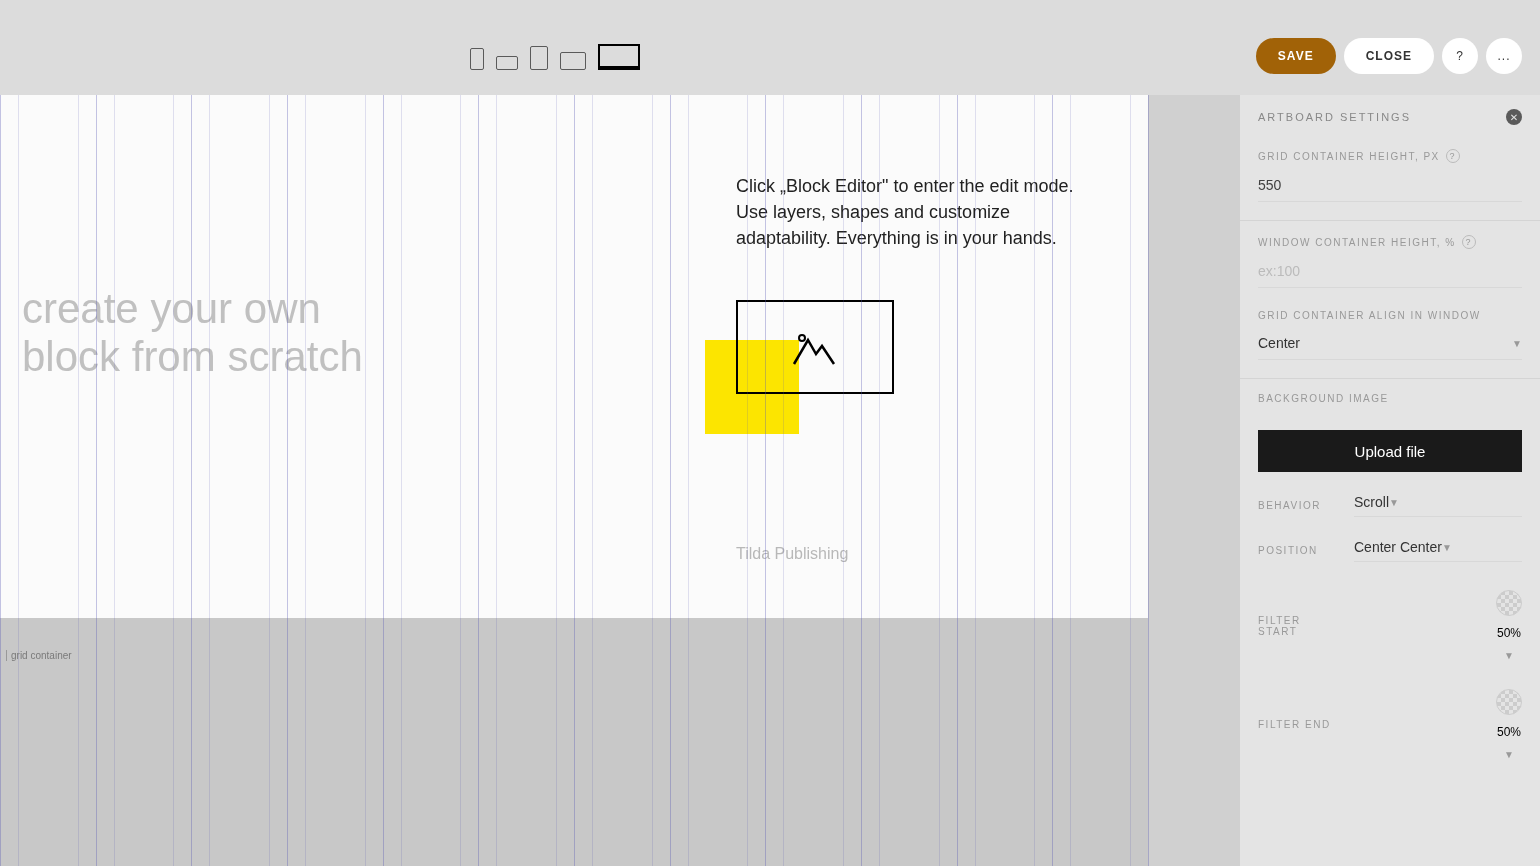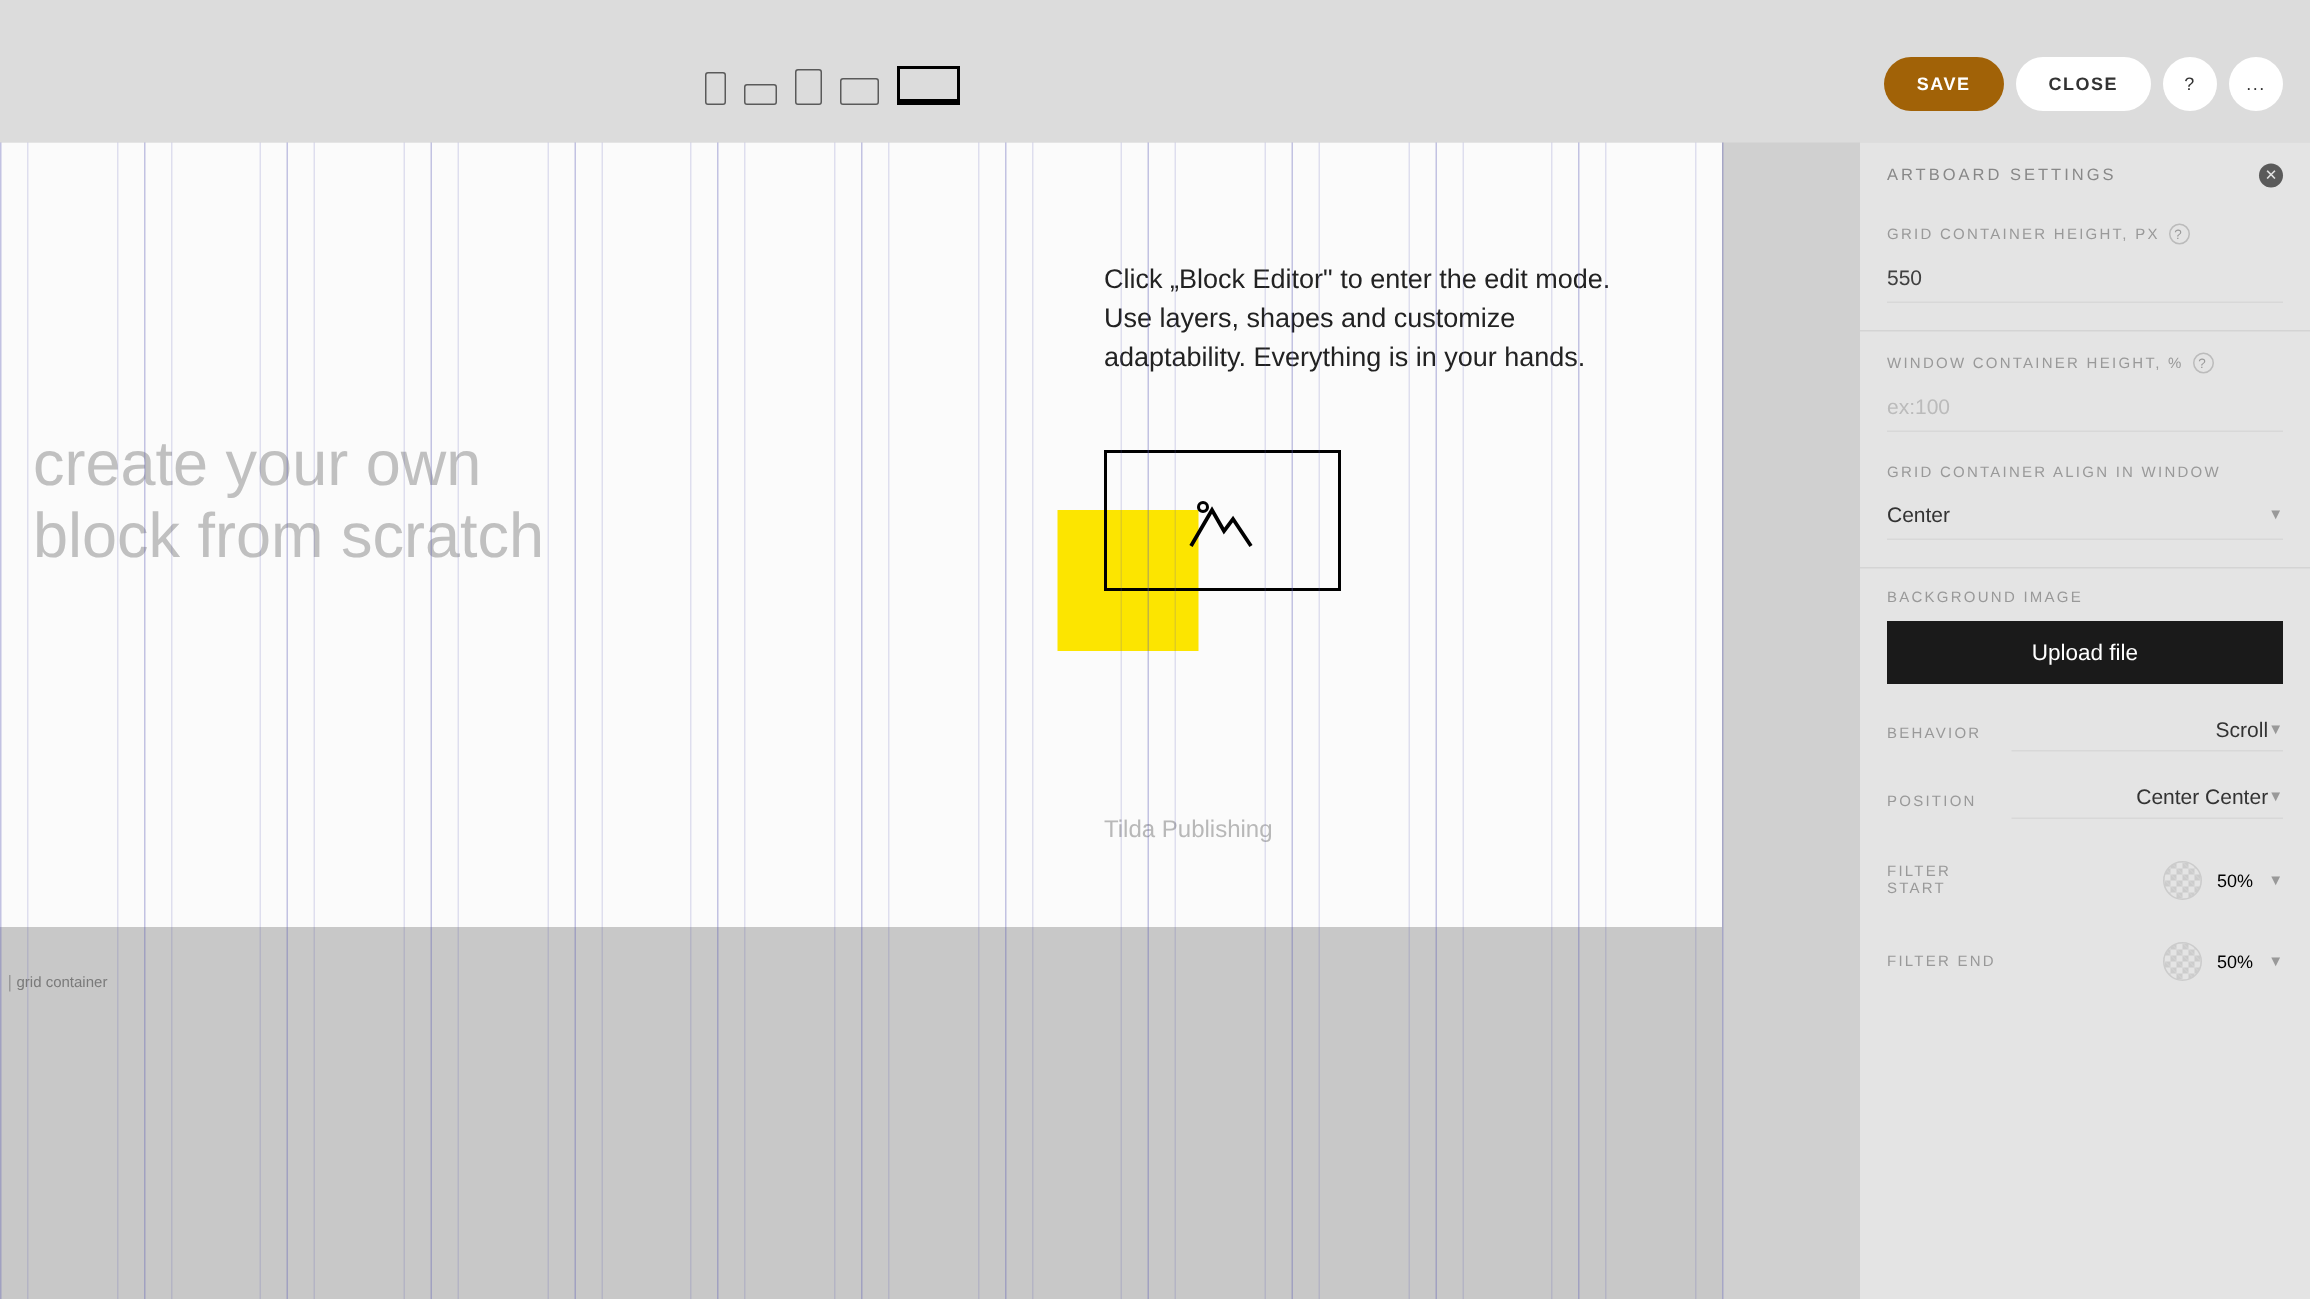--- a/index.html
+++ b/index.html
@@ -250,49 +250,50 @@
   background-position: 0 0, 4px 4px;
 }
 .upload-btn {
   width: 100%;
   height: 42px;
   background: #1a1a1a;
   color: #fff;
   border: none;
   font-size: 15px;
   cursor: pointer;
-  margin-top: 0;
+  margin-top: 16px;
 }
 .prop-row {
   display: flex;
   align-items: center;
   justify-content: space-between;
   margin-top: 22px;
 }
 .prop-row .select-mini {
   flex: 1;
-  margin-left: 5px;
-  display: flex;
-  justify-content: flex-end;
+  margin-left: 18px;
+  display: flex;
+  justify-content: flex-start;
   align-items: center;
   border-bottom: 1px solid #d8d8d8;
   padding-bottom: 6px;
   cursor: pointer;
 }
 .prop-row .val { font-size: 14px; color: #333; }
 .filter-row {
   display: flex;
   align-items: center;
   justify-content: space-between;
   margin-top: 28px;
 }
 .filter-right {
   display: flex;
   align-items: center;
   gap: 10px;
+  flex-direction: column;
 }
 </style>
 </head>
 <body>
 
 <div class="topbar">
   <div class="device-switcher">
     <div class="device phone"></div>
     <div class="device tablet-h"></div>
     <div class="device tablet-v"></div>

